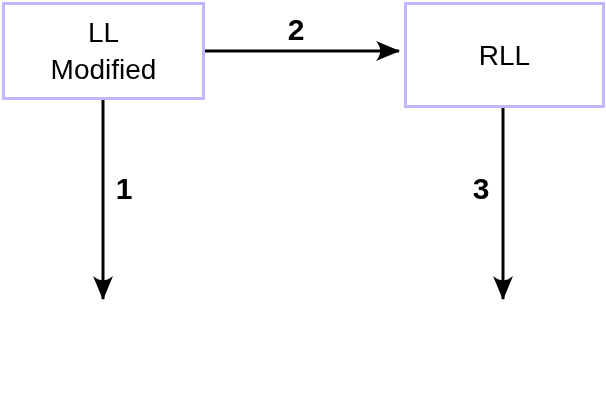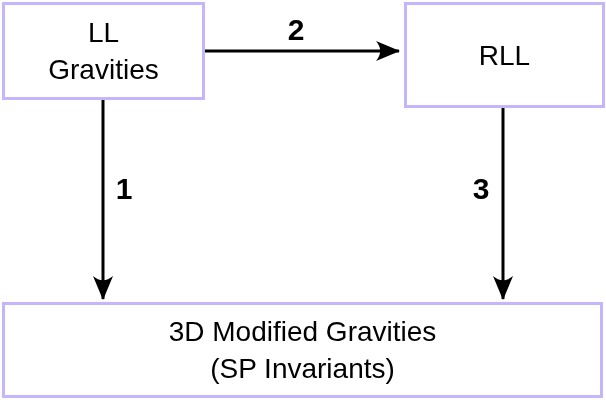--- a/index.html
+++ b/index.html
@@ -81,29 +81,25 @@
 
     <line x1="205" y1="51" x2="399" y2="51" stroke="#000000" stroke-width="3" marker-end="url(#arrowhead)"></line>
 
     <line x1="103" y1="100" x2="103" y2="299" stroke="#000000" stroke-width="3" marker-end="url(#arrowhead)"></line>
 
     <line x1="503" y1="100" x2="503" y2="299" stroke="#000000" stroke-width="3" marker-end="url(#arrowhead)"></line>
   </svg>
 
   <div class="node node-ll">
     <span>LL</span>
-    <span>Gravities</span>
+    <span>Modified</span>
   </div>
 
   <div class="node node-rll">
     <span>RLL</span>
   </div>
 
-  <div class="node node-gravities">
-    <span>3D Modified Gravities</span>
-    <span>(SP Invariants)</span>
-  </div>
 
   <span class="edge-label edge-label-1">1</span>
   <span class="edge-label edge-label-2">2</span>
   <span class="edge-label edge-label-3">3</span>
 
 </div>
 
 </body></html>

